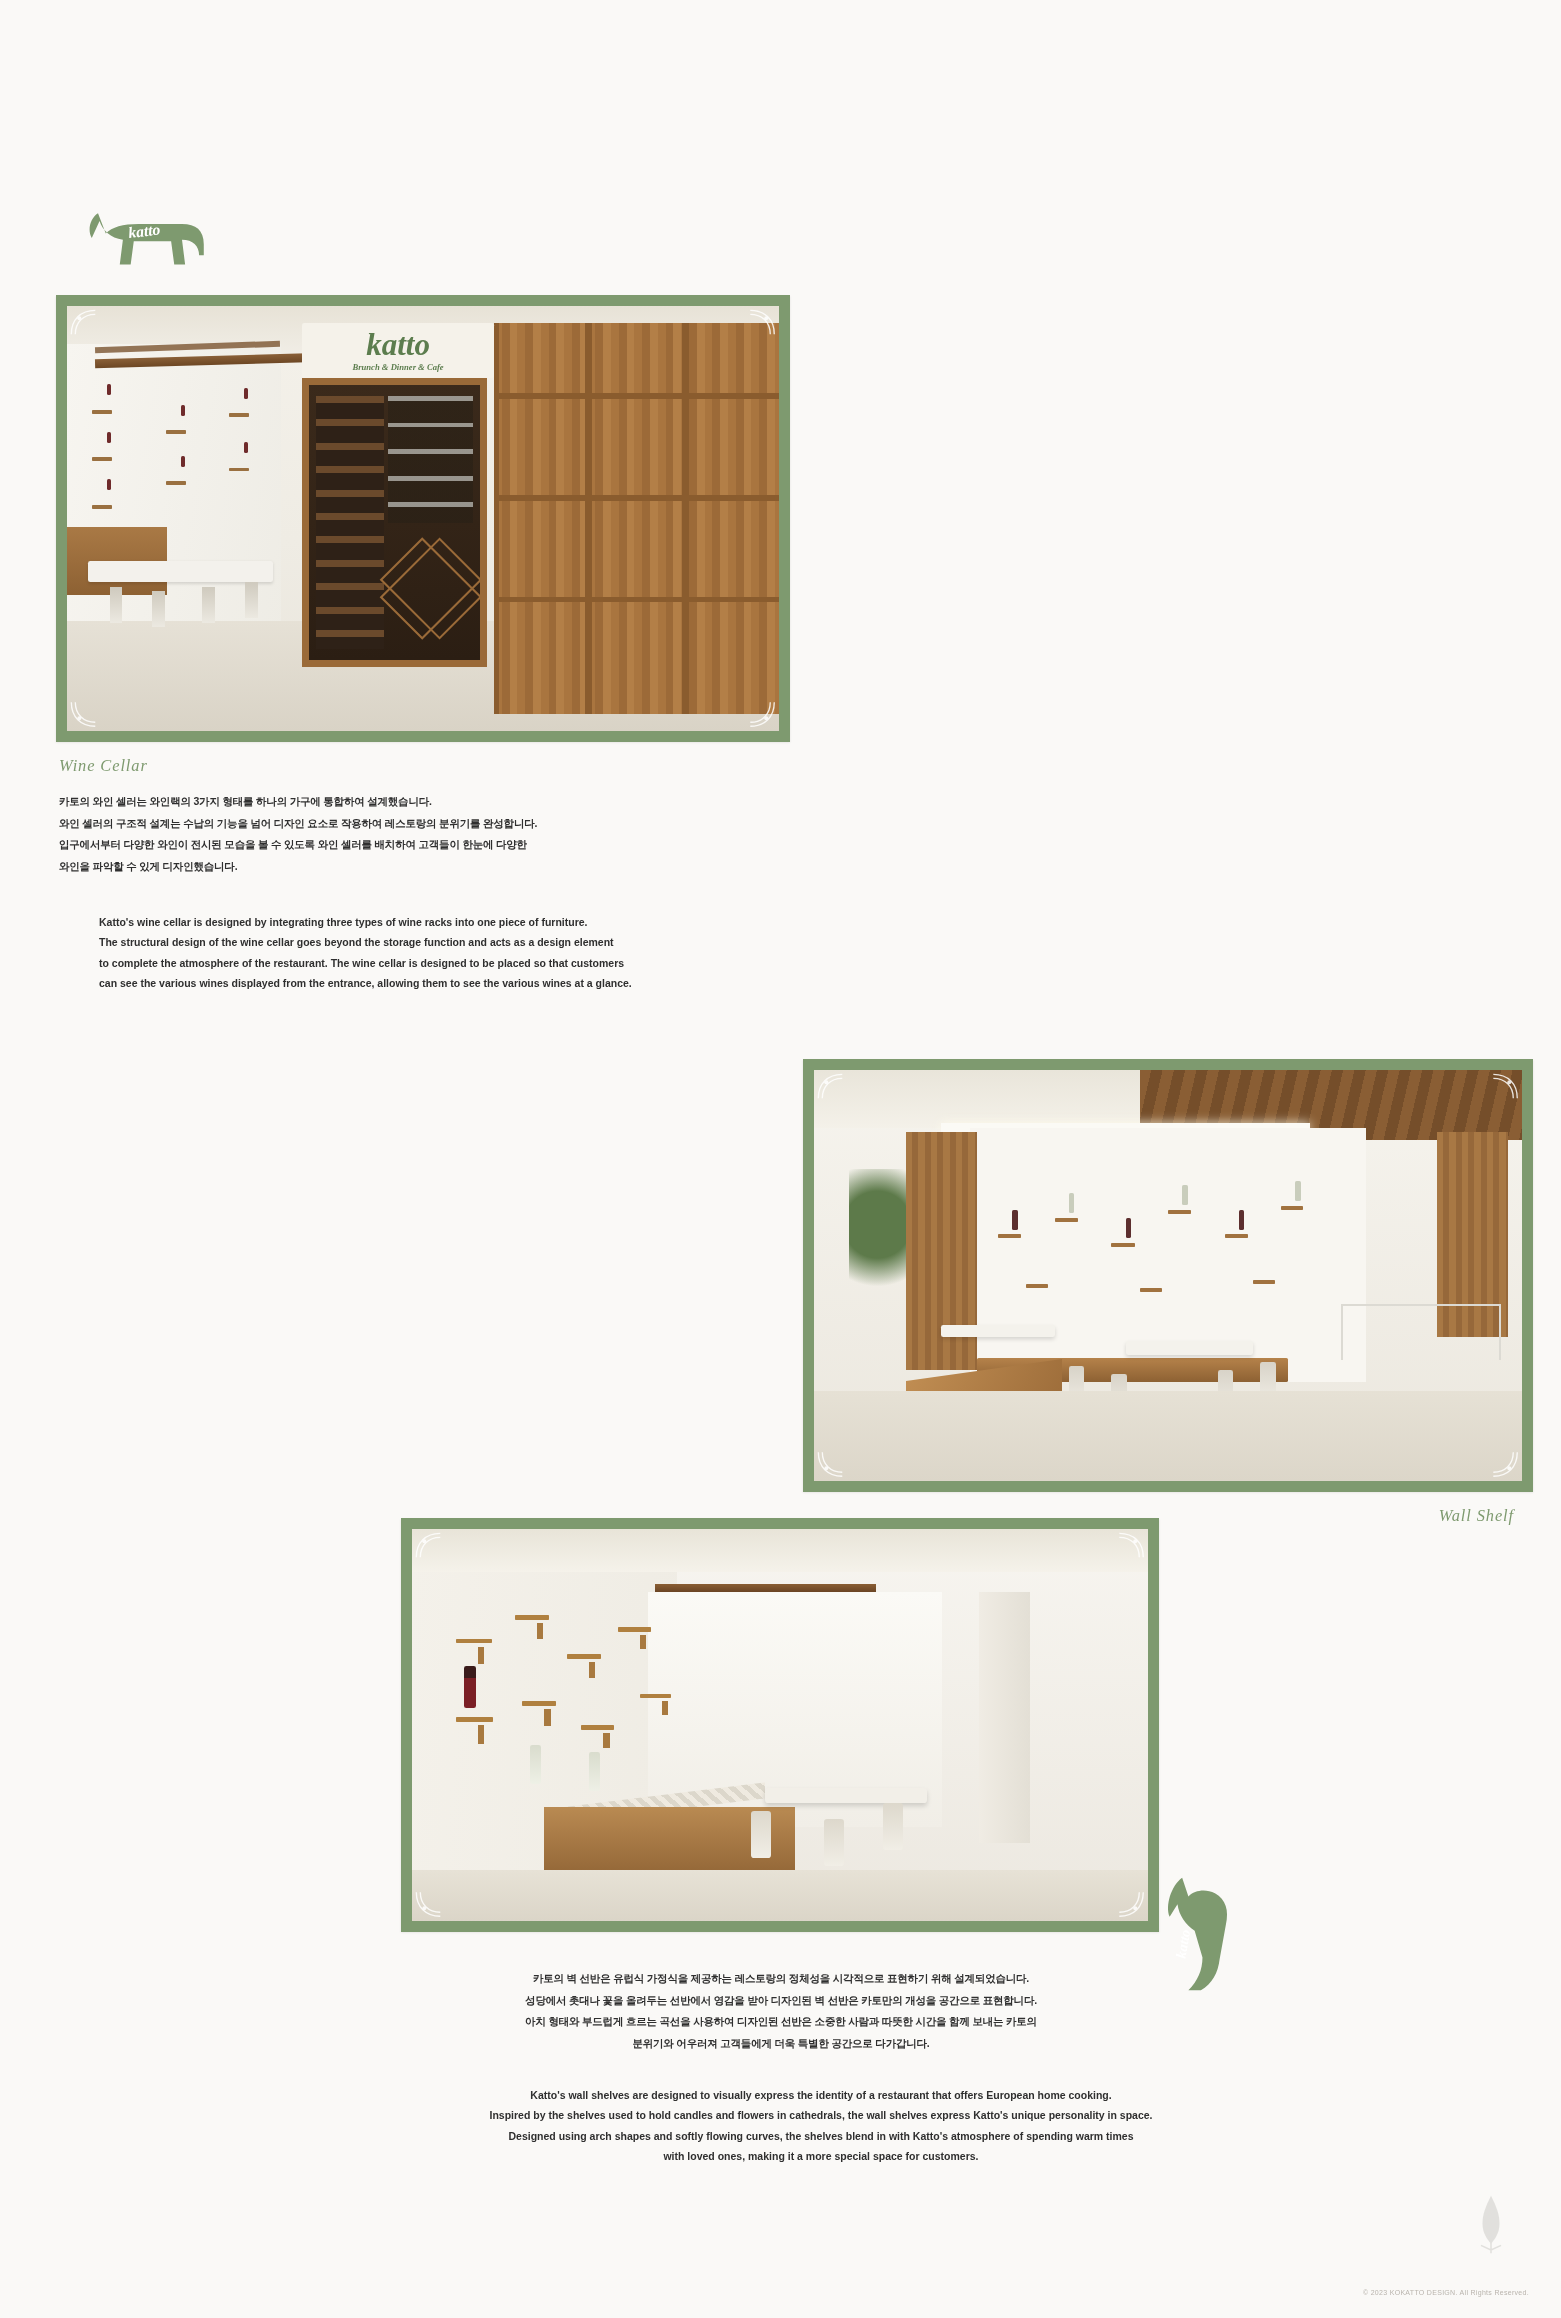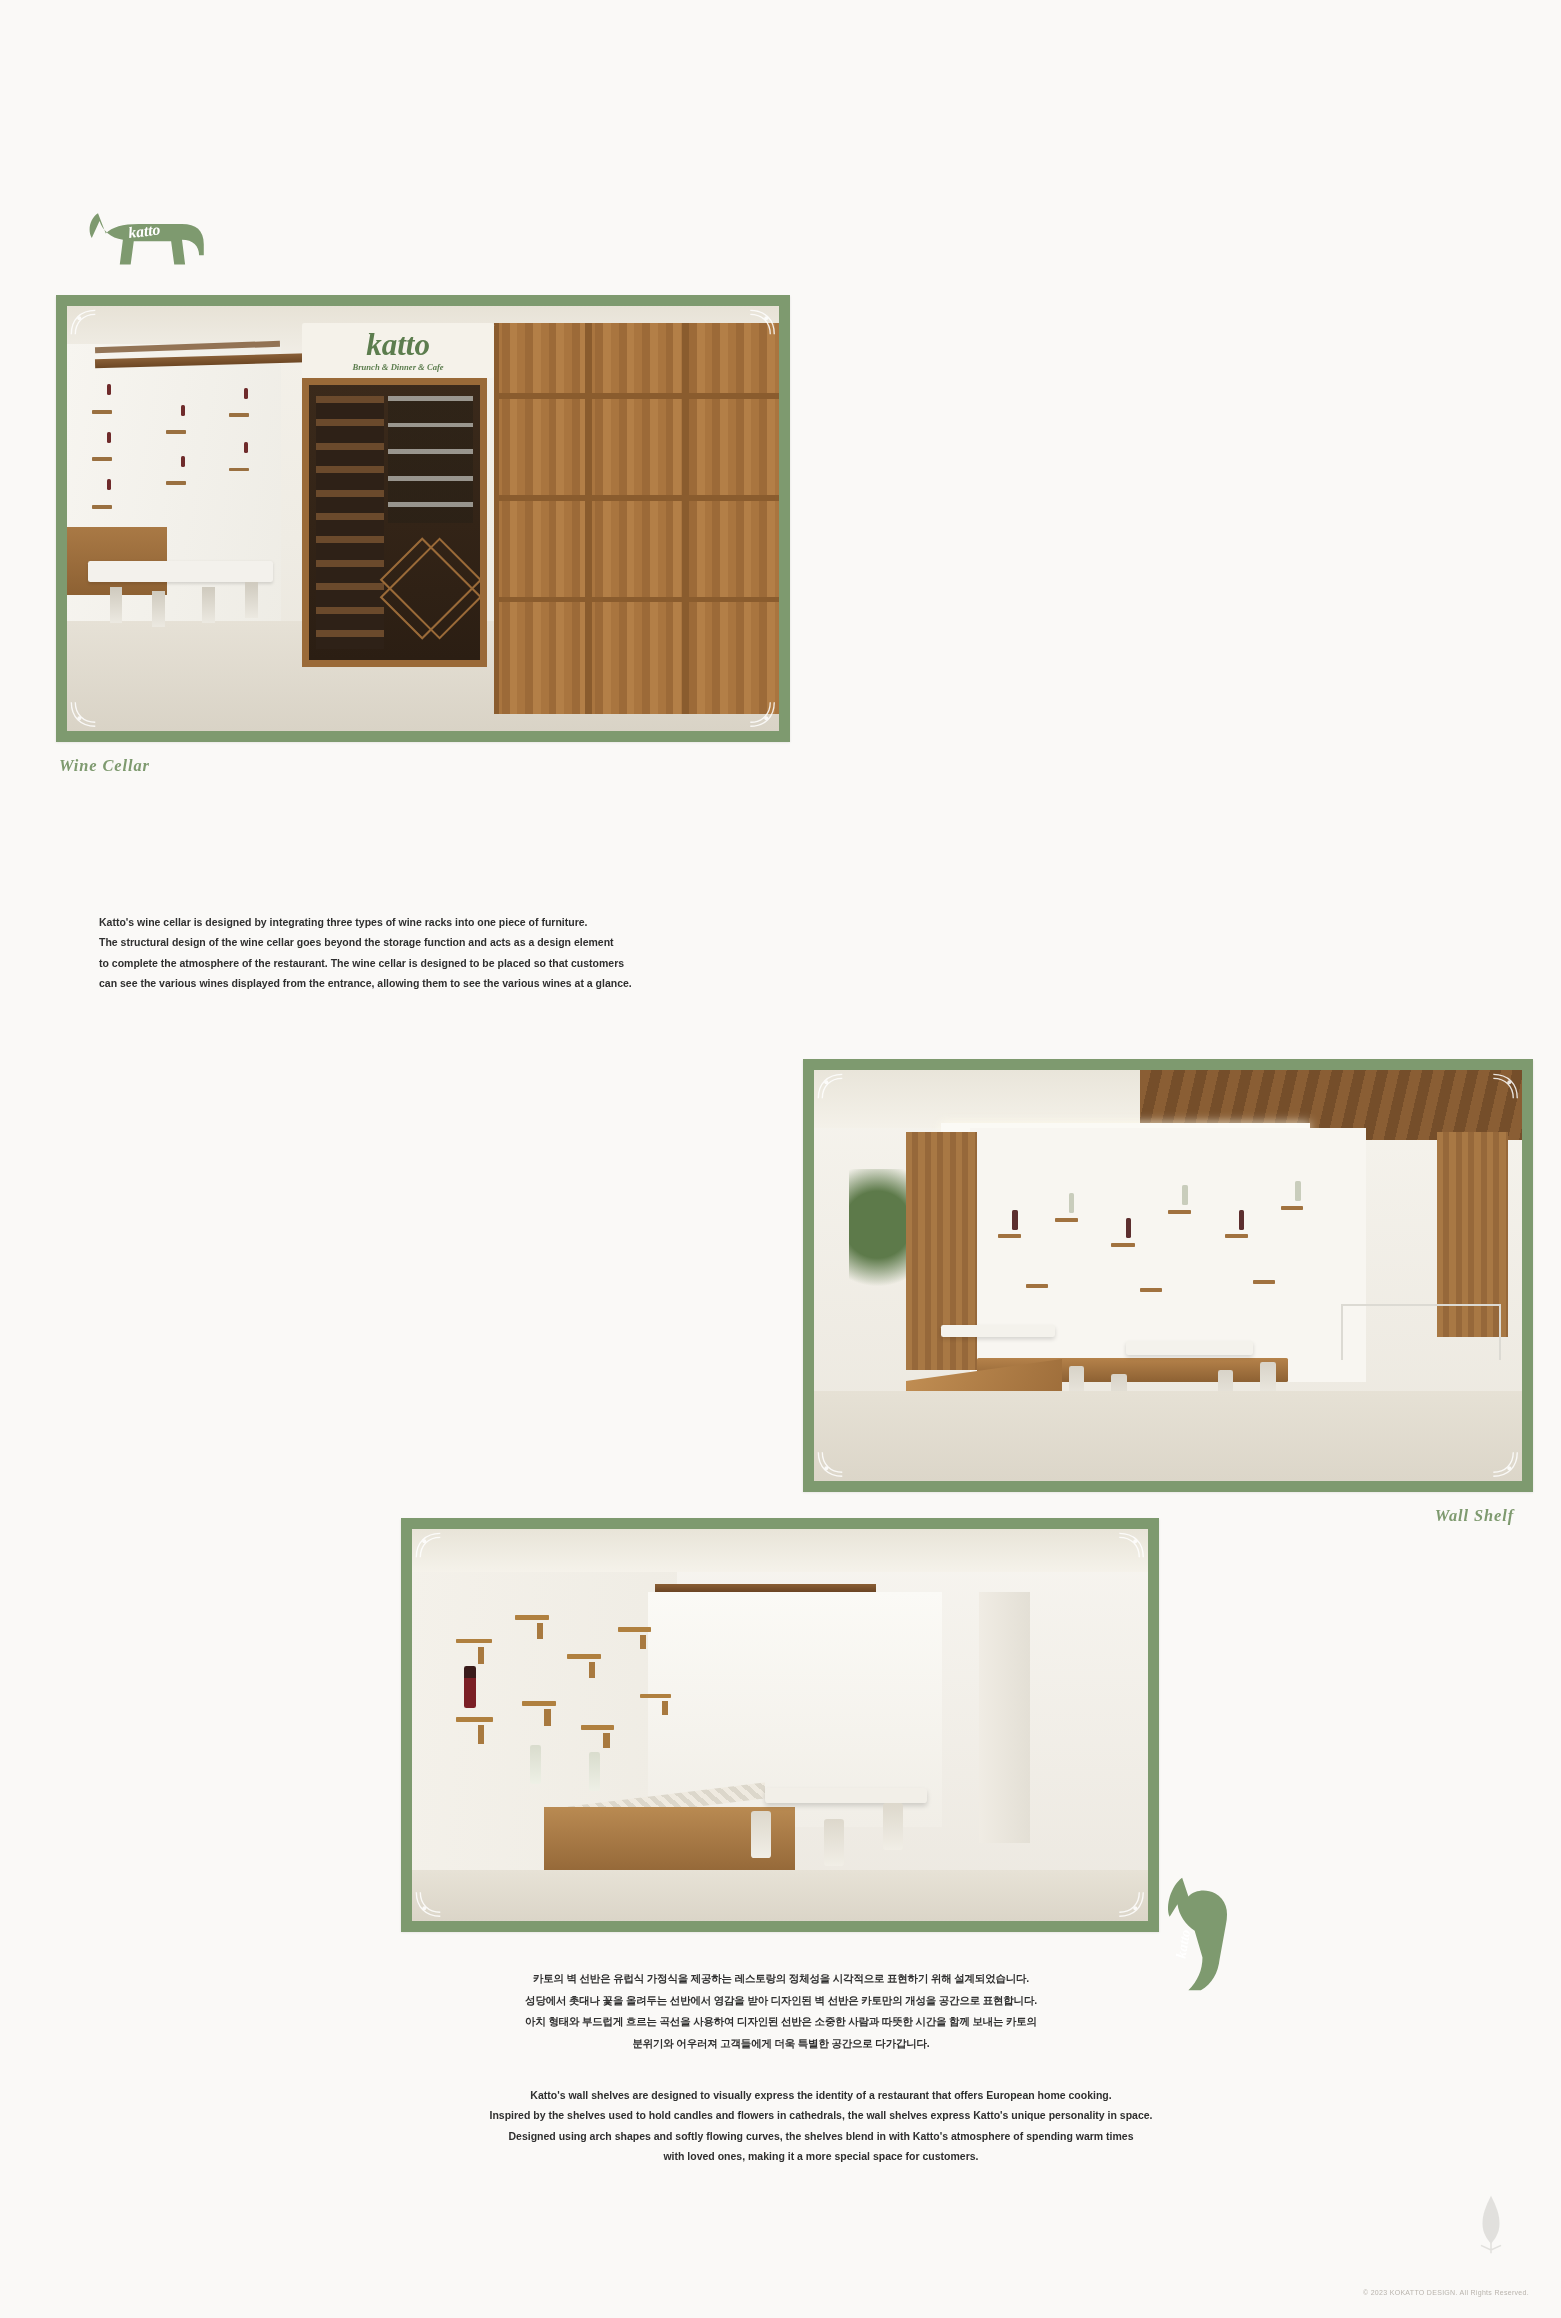--- a/index.html
+++ b/index.html
@@ -67,21 +67,21 @@
   .corner.tl { top: 3.1px; left: 3.1px; }
   .corner.tr { top: 3.1px; right: 3.1px; transform: scaleX(-1); }
   .corner.bl { bottom: 3.1px; left: 3.1px; transform: scaleY(-1); }
   .corner.br { bottom: 3.1px; right: 3.1px; transform: scale(-1,-1); }
 
   
   .caption {
     position: absolute;
     font-family: "Liberation Serif", serif;
     font-style: italic;
-    font-weight: bold;
+    font-weight: normal;
     font-size: 16.4px;
     letter-spacing: 0.9px;
     color: #7e9a6f;
   }
 
   
   .body-text {
     position: absolute;
     font-size: 10.5px;
     line-height: 2.05;
@@ -297,20 +297,24 @@
         </svg>
       <svg class="corner br" viewBox="0 0 40 40">
           <path d="M2 38 C2 16 16 2 38 2 M8 38 C8 20 20 8 38 8" fill="none" stroke="#ffffff" stroke-width="2"></path>
           <circle cx="14" cy="14" r="3" fill="#ffffff"></circle>
         </svg>
     </div>
   </div>
 
   <div class="caption" style="left:59px; top:756px;">Wine Cellar</div>
 
+  <div class="body-text kr" style="left:59px; top:791px; width:703px;">카토의 와인 셀러는 와인랙의 3가지 형태를 하나의 가구에 통합하여 설계했습니다.
+와인 셀러의 구조적 설계는 수납의 기능을 넘어 디자인 요소로 작용하여 레스토랑의 분위기를 완성합니다.
+입구에서부터 다양한 와인이 전시된 모습을 볼 수 있도록 와인 셀러를 배치하여 고객들이 한눈에 다양한
+와인을 파악할 수 있게 디자인했습니다.</div>
 
   <div class="body-text en" style="left:59px; top:912px; width:765px;">Katto's wine cellar is designed by integrating three types of wine racks into one piece of furniture.
 The structural design of the wine cellar goes beyond the storage function and acts as a design element
 to complete the atmosphere of the restaurant. The wine cellar is designed to be placed so that customers
 can see the various wines displayed from the entrance, allowing them to see the various wines at a glance.</div>
 
   <div class="photo-frame" style="left:803px; top:1059px; width:730px; height:433px;">
     <div class="photo-inner">
       <div class="p2-room">
         <div class="p2-ceilwhite"></div>

